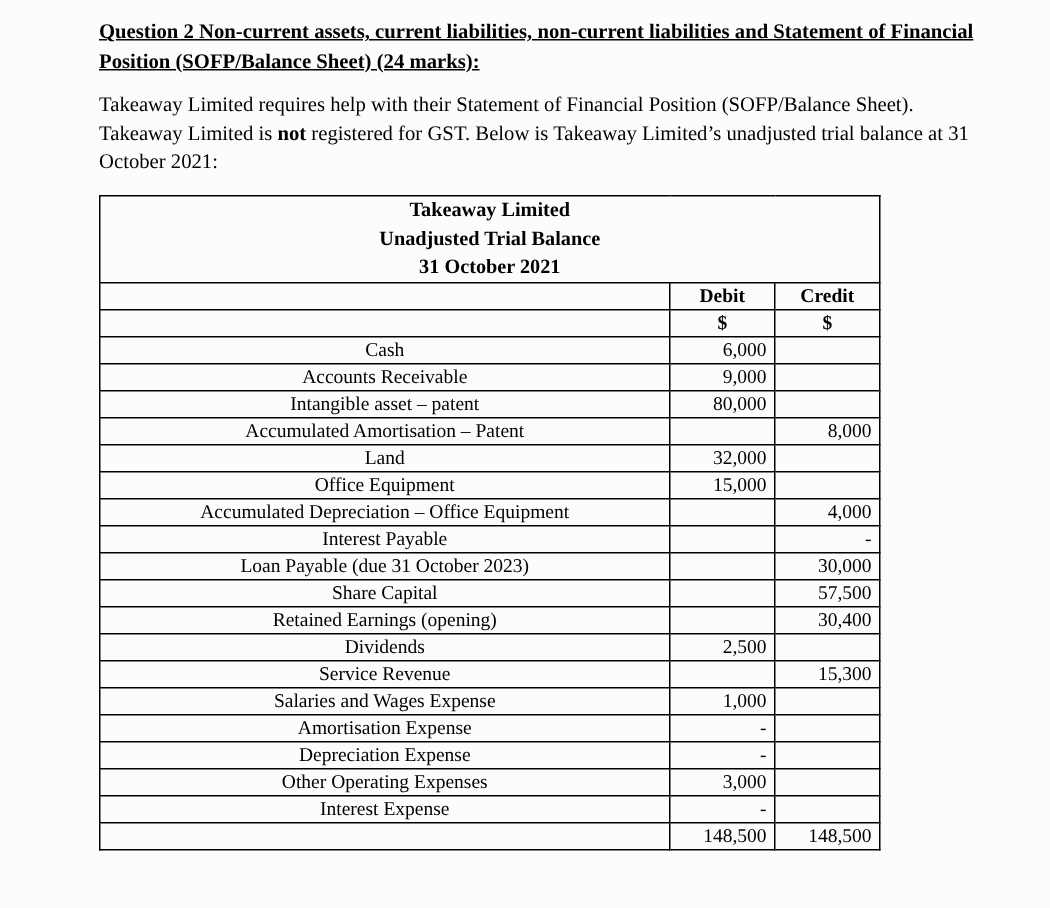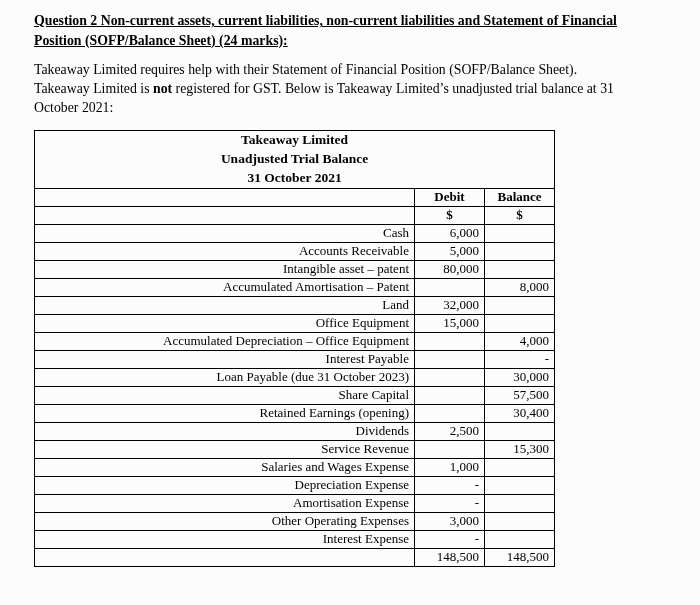--- a/index.html
+++ b/index.html
@@ -7,21 +7,21 @@
   body {
     width: 700px;
     height: 605px;
     background: #fcfcfc;
     color: #000;
     font-family: "Liberation Serif", serif;
   }
   .page {
     width: 700px;
     height: 605px;
-    padding: 11px 35px 0 34px;
+    padding: 11px 35px 0 66px;
   }
   .heading {
     font-size: 13.8px;
     font-weight: bold;
     line-height: 1.42;
     width: 620px;
   }
   .heading span { text-decoration: underline; }
   .intro {
     font-size: 13.8px;
@@ -55,21 +55,21 @@
     font-size: 13.5px;
     line-height: 1.4;
     padding: 1px 5px;
     height: auto;
   }
   td.colhead {
     text-align: center;
     font-weight: bold;
     margin-top: 16px;
   }
-  td.acct { text-align: right; }
+  td.acct { text-align: center; }
   td.num { text-align: right; }
 </style>
 </head>
 <body>
 
 <div class="page">
 
   <div class="heading">
     <span>Question 2 Non-current assets, current liabilities, non-current liabilities and Statement of Financial Position (SOFP/Balance Sheet) (24 marks):</span>
   </div>
@@ -86,37 +86,37 @@
       <tr>
         <td class="title-cell" colspan="3">
           <div>Takeaway Limited</div>
           <div>Unadjusted Trial Balance</div>
           <div>31 October 2021</div>
         </td>
       </tr>
       <tr>
         <td class="acct"></td>
         <td class="colhead">Debit</td>
-        <td class="colhead">Balance</td>
+        <td class="colhead">Credit</td>
       </tr>
       <tr>
         <td class="acct"></td>
         <td class="colhead">$</td>
         <td class="colhead">$</td>
       </tr>
     </tbody>
     <tbody>
         <tr>
           <td class="acct">Cash</td>
           <td class="num">6,000</td>
           <td class="num"></td>
         </tr>
         <tr>
           <td class="acct">Accounts Receivable</td>
-          <td class="num">5,000</td>
+          <td class="num">9,000</td>
           <td class="num"></td>
         </tr>
         <tr>
           <td class="acct">Intangible asset – patent</td>
           <td class="num">80,000</td>
           <td class="num"></td>
         </tr>
         <tr>
           <td class="acct">Accumulated Amortisation – Patent</td>
           <td class="num"></td>
@@ -166,26 +166,26 @@
           <td class="acct">Service Revenue</td>
           <td class="num"></td>
           <td class="num">15,300</td>
         </tr>
         <tr>
           <td class="acct">Salaries and Wages Expense</td>
           <td class="num">1,000</td>
           <td class="num"></td>
         </tr>
         <tr>
+          <td class="acct">Amortisation Expense</td>
+          <td class="num">-</td>
+          <td class="num"></td>
+        </tr>
+        <tr>
           <td class="acct">Depreciation Expense</td>
-          <td class="num">-</td>
-          <td class="num"></td>
-        </tr>
-        <tr>
-          <td class="acct">Amortisation Expense</td>
           <td class="num">-</td>
           <td class="num"></td>
         </tr>
         <tr>
           <td class="acct">Other Operating Expenses</td>
           <td class="num">3,000</td>
           <td class="num"></td>
         </tr>
         <tr>
           <td class="acct">Interest Expense</td>

